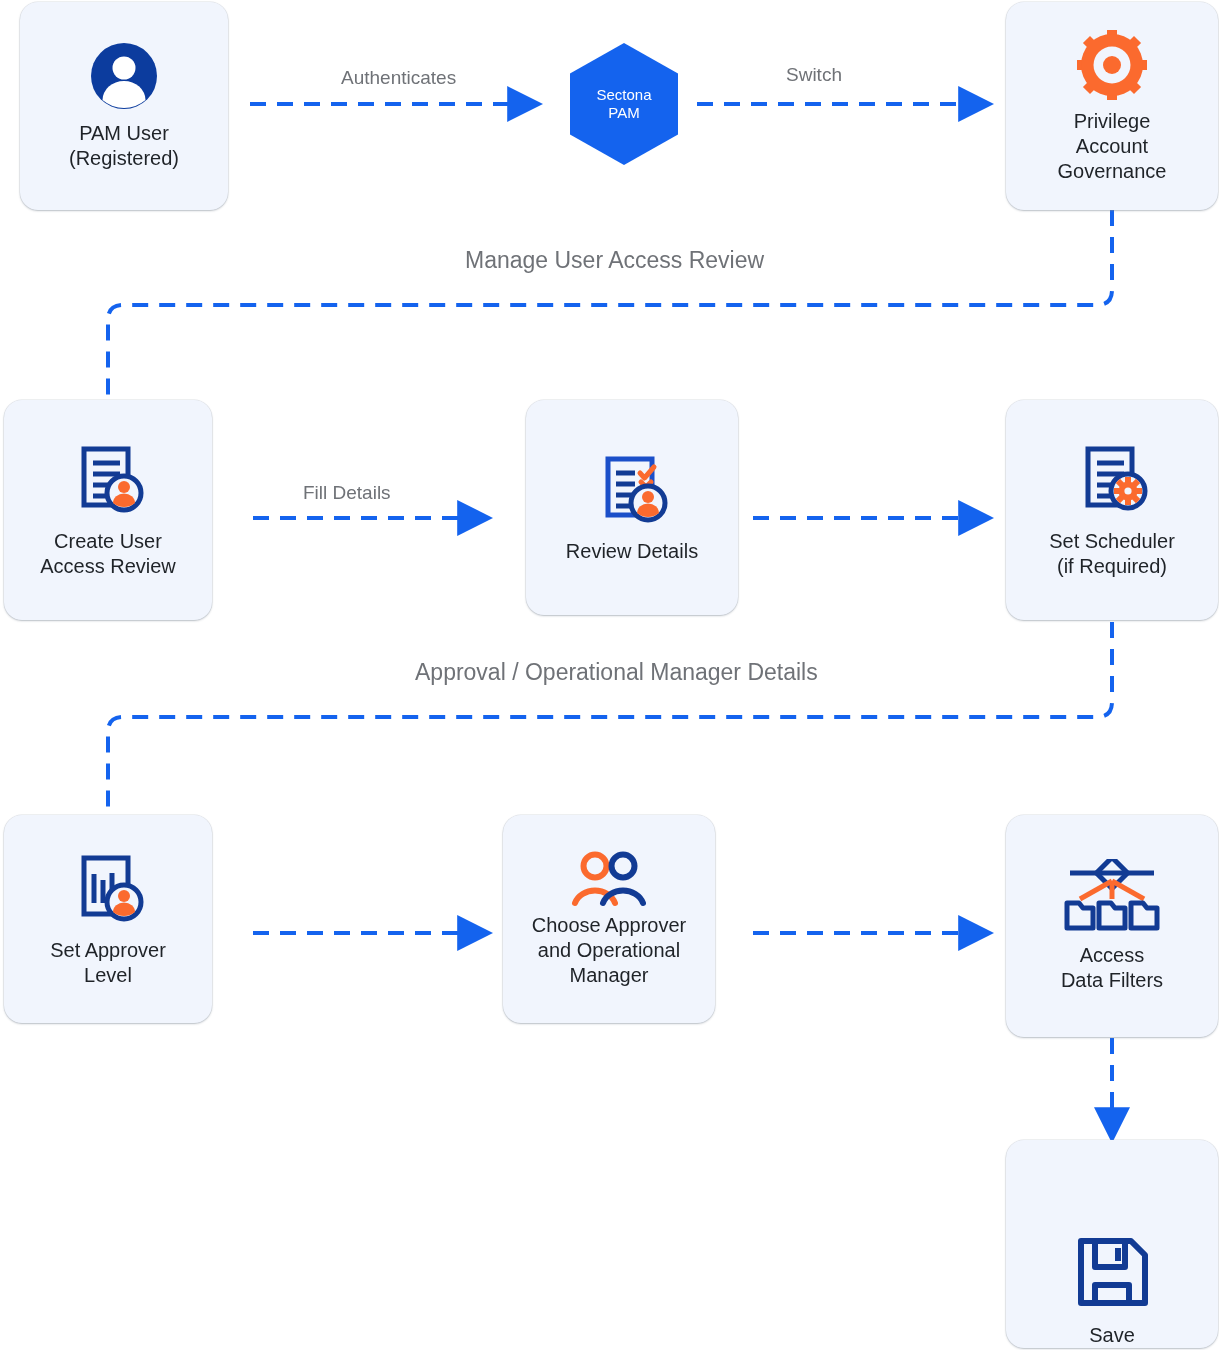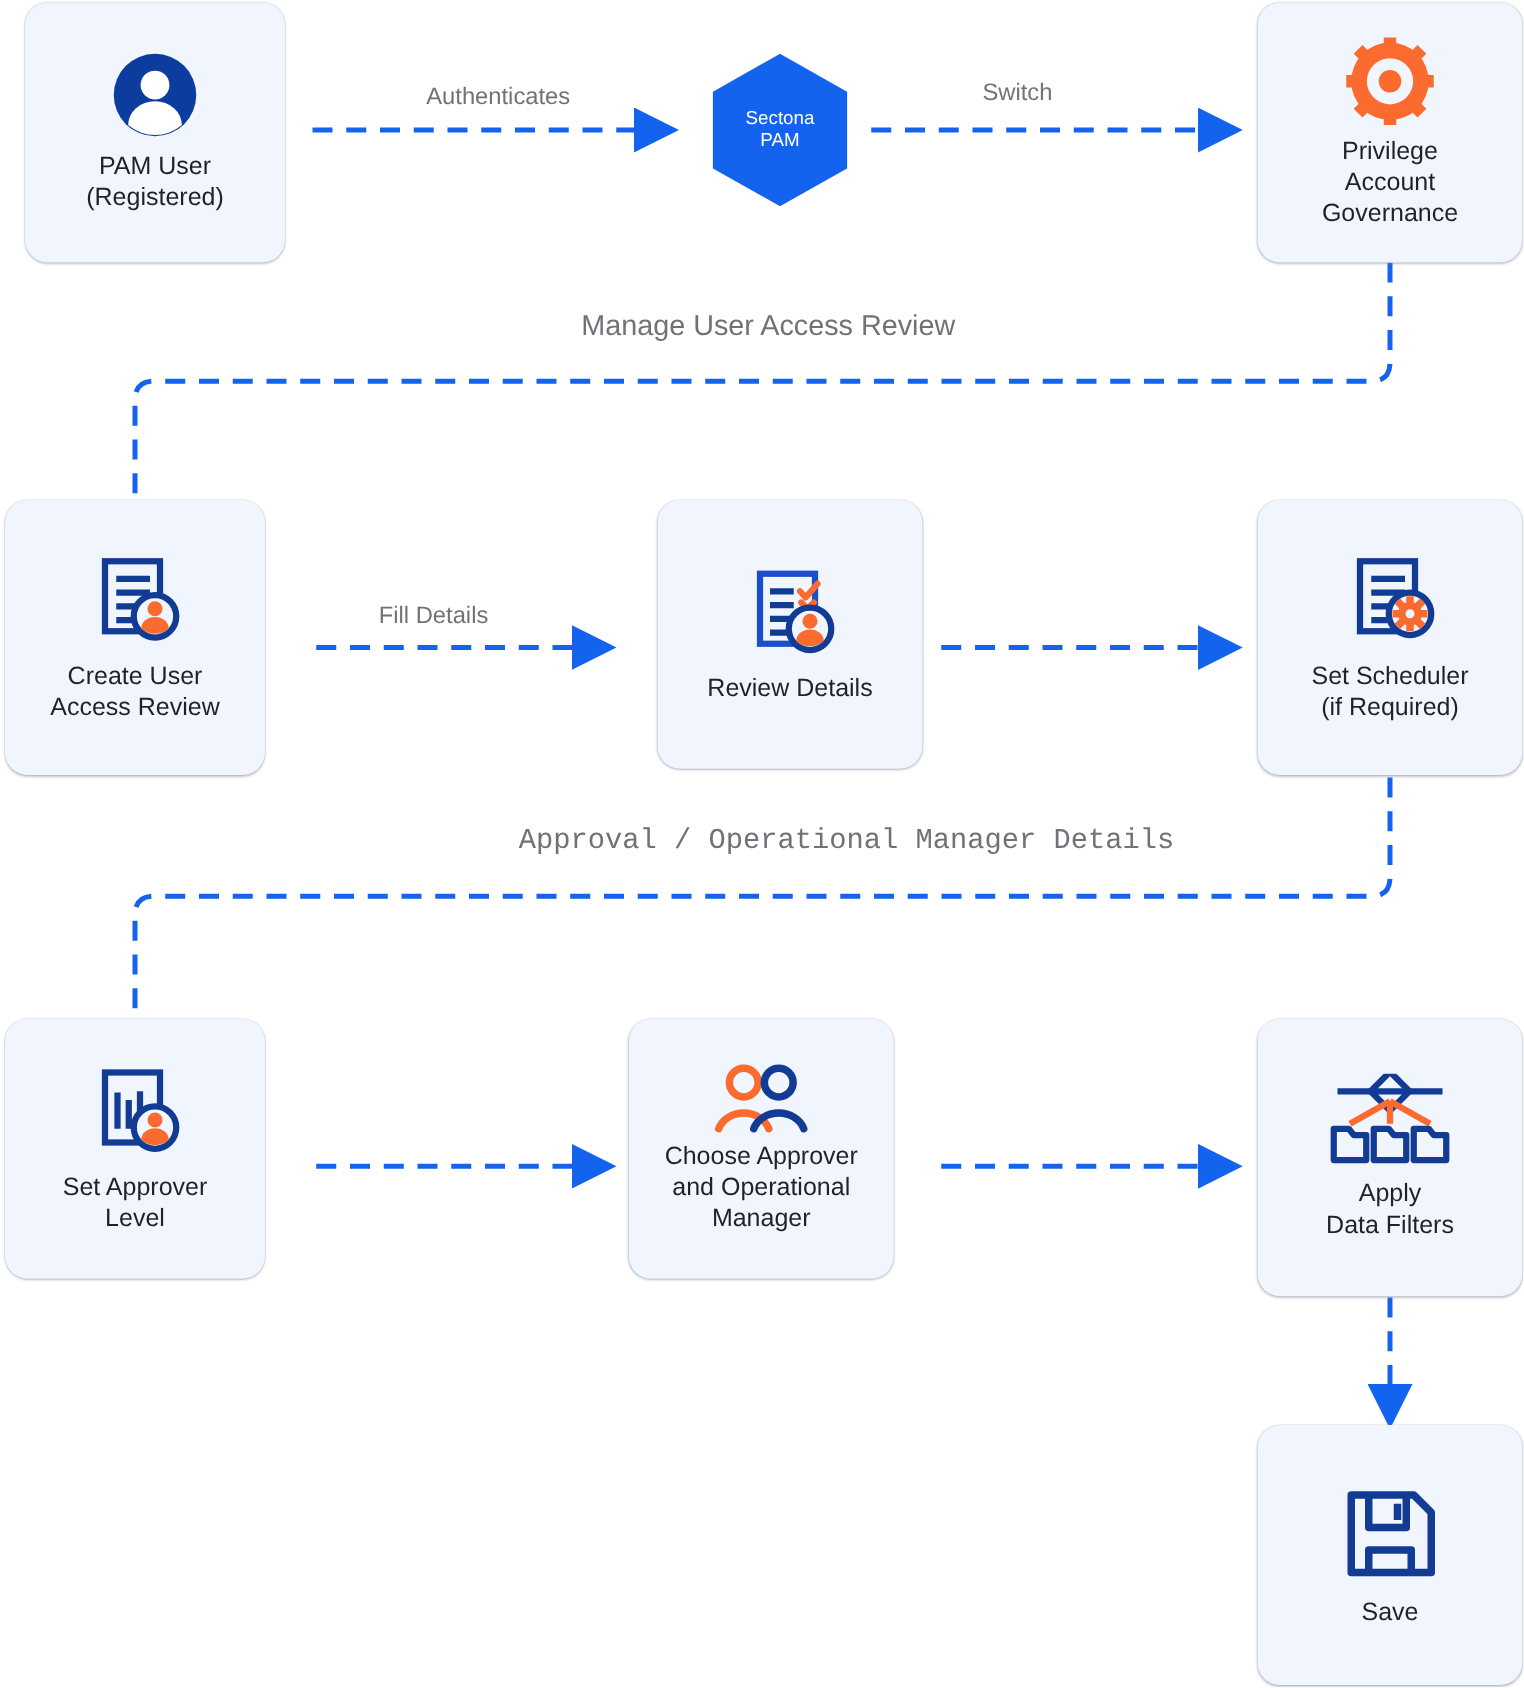--- a/index.html
+++ b/index.html
@@ -260,39 +260,39 @@
         <line x1="10" y1="14" x2="94" y2="14" stroke="#123B94" stroke-width="5"></line>
         <rect x="41" y="3" width="22" height="22" transform="rotate(45 52 14)" fill="none" stroke="#123B94" stroke-width="5"></rect>
         <path d="M52,22 L20,40" fill="none" stroke="#FB6A2E" stroke-width="5"></path>
         <path d="M52,22 L52,40" fill="none" stroke="#FB6A2E" stroke-width="5"></path>
         <path d="M52,22 L84,40" fill="none" stroke="#FB6A2E" stroke-width="5"></path>
         <path d="M7,44 h12 l4,5 h10 v20 h-26 Z" fill="none" stroke="#123B94" stroke-width="5" stroke-linejoin="round"></path>
         <path d="M39,44 h12 l4,5 h10 v20 h-26 Z" fill="none" stroke="#123B94" stroke-width="5" stroke-linejoin="round"></path>
         <path d="M71,44 h12 l4,5 h10 v20 h-26 Z" fill="none" stroke="#123B94" stroke-width="5" stroke-linejoin="round"></path>
       </svg>
     </span>
-    <span class="label">Apply
+    <span class="label">Access
 Data Filters</span>
   </div>
 
-  <div class="node" style="left:1006px;top:1140px;width:212px;height:208px;">
+  <div class="node" style="left:1006px;top:1140px;width:212px;height:208px;justify-content:flex-end;">
     <span class="icon">
       <svg width="82" height="82" viewBox="0 0 82 82">
         <path d="M10,10 h50 l14,14 v48 h-64 Z" fill="none" stroke="#123B94" stroke-width="6" stroke-linejoin="round"></path>
         <path d="M24,10 v26 h30 v-26" fill="none" stroke="#123B94" stroke-width="6" stroke-linejoin="round"></path>
         <rect x="44" y="17" width="6" height="13" fill="#123B94"></rect>
         <path d="M24,72 v-18 h34 v18" fill="none" stroke="#123B94" stroke-width="6" stroke-linejoin="round"></path>
       </svg>
     </span>
     <span class="label">Save</span>
   </div>
 
   <div class="edge-label" style="left:313px;top:66px;margin-left:28px;">Authenticates</div>
 
   <div class="edge-label" style="left:786px;top:63px;">Switch</div>
 
   <div class="edge-label big" style="left:465px;top:249px;">Manage User Access Review</div>
 
   <div class="edge-label" style="left:303px;top:481px;">Fill Details</div>
 
-  <div class="edge-label big" style="left:415px;top:661px;font-family:Liberation Mono, monospace;">Approval / Operational Manager Details</div>
+  <div class="edge-label big" style="left:415px;top:661px;">Approval / Operational Manager Details</div>
 
 </div>
 
 </body></html>

